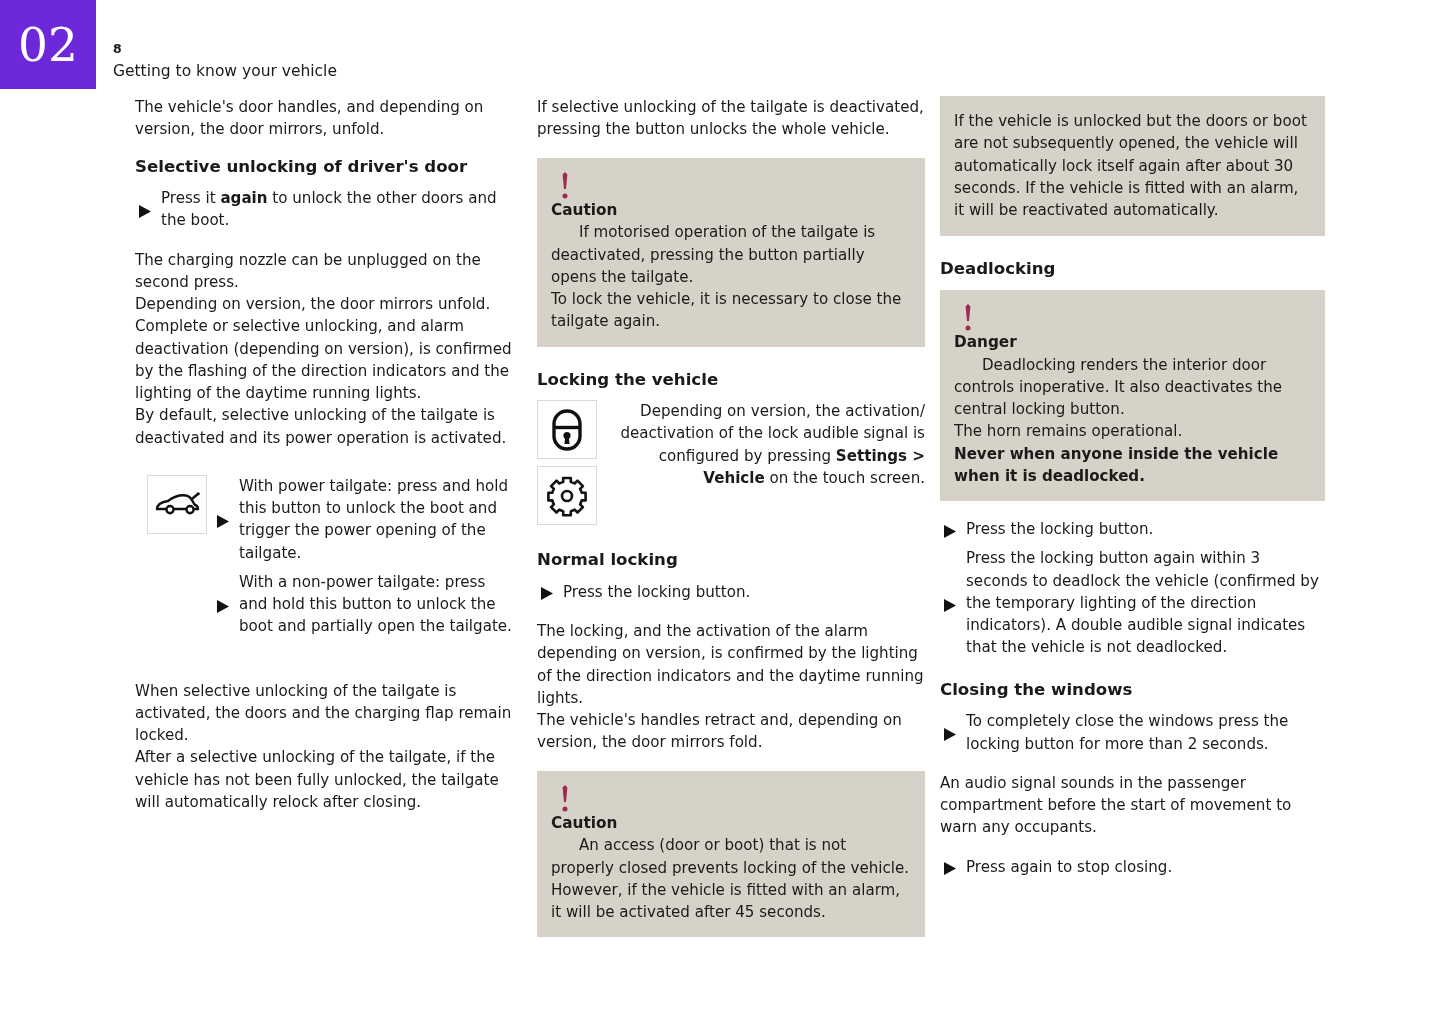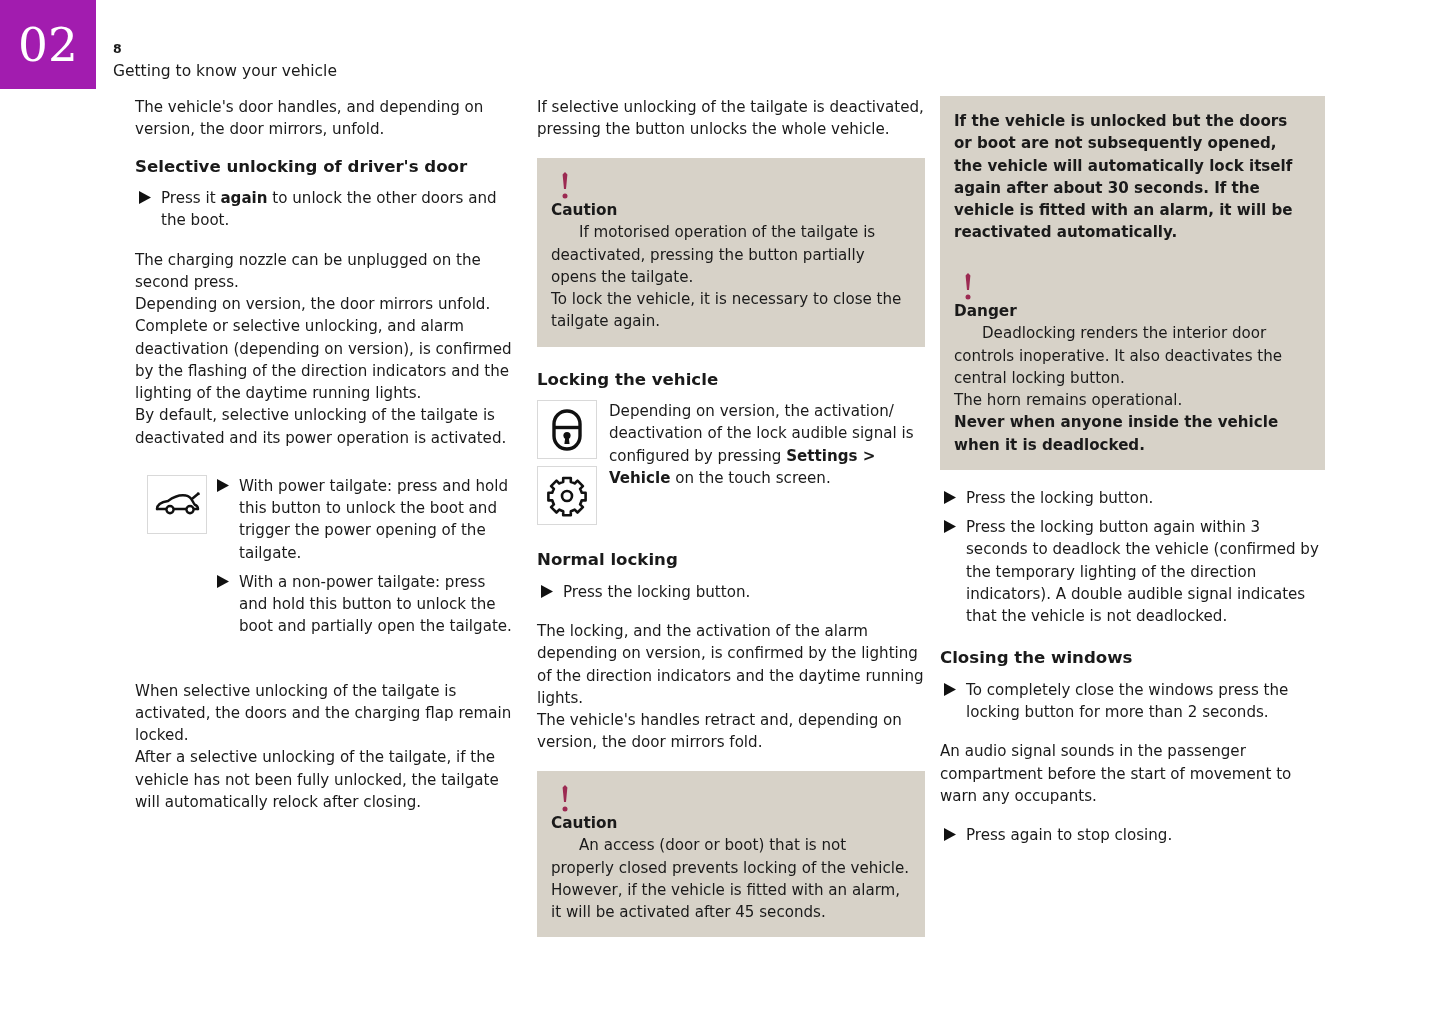--- a/index.html
+++ b/index.html
@@ -15,21 +15,21 @@
     position: relative;
     overflow: hidden;
   }
   
   #chapter-badge {
     position: absolute;
     left: 0;
     top: 0;
     width: 96px;
     height: 89px;
-    background: #a21caf;
+    background: #6d28d9;
     display: flex;
     align-items: center;
     justify-content: center;
   }
   #chapter-badge .num {
     font-family: "DejaVu Serif", "Liberation Serif", serif;
     color: #ffffff;
     font-size: 47px;
     line-height: 1;
     letter-spacing: 0px;
@@ -85,21 +85,21 @@
   h3.heading {
     font-size: 16.6px;
     font-weight: 700;
     margin: 15px 0 10px 0;
     line-height: 1.3;
   }
 
   
   .bullet {
     display: flex;
-    align-items: flex-start;
+    align-items: center;
     margin: 0 0 0 0;
     padding-left: 4px;
   }
   .bullet .tri {
     flex: 0 0 auto;
     width: 22px;
     margin-top: 4px;
     color: #111;
     font-size: 13px;
     line-height: 1;
@@ -113,21 +113,21 @@
   .bullet + .bullet { margin-top: 7px; }
 
   
   .callout {
     background: #d7d2c8;
     padding: 12px 14px 14px 14px;
     box-sizing: border-box;
     font-size: 15.1px;
     line-height: 1.475;
   }
-  .callout.plain { padding: 14px 16px 15px 14px; font-weight: bold; }
+  .callout.plain { padding: 14px 16px 15px 14px; }
   .callout .cheader {
     display: flex;
     align-items: flex-start;
     flex-direction: column;
   }
   .callout .bang {
     flex: 0 0 auto;
     width: 28px;
     display: flex;
     justify-content: center;
@@ -143,20 +143,21 @@
     margin-top: 1px;
   }
   .callout .cbody .first-ind { text-indent: 28px; }
   .callout .cbody p { margin: 0; }
   .callout .cbody p.bold { font-weight: 700; }
 
   
   .figure-row {
     display: flex;
     align-items: flex-start;
+    text-align: right;
   }
   .icon-box {
     flex: 0 0 auto;
     width: 60px;
     height: 59px;
     border: 1px solid #d9d9d9;
     background: #fff;
     display: flex;
     align-items: center;
     justify-content: center;
@@ -333,20 +334,21 @@
     </div>
 
   </div>
 
   <div class="column col-3">
 
     <div class="callout plain">
       <p class="body">If the vehicle is unlocked but the doors or boot are not subsequently opened, the vehicle will automatically lock itself again after about 30 seconds. If the vehicle is fitted with an alarm, it will be reactivated automatically.</p>
     </div>
 
+    <h3 class="heading" style="margin-top:22px">Deadlocking</h3>
 
     <div class="callout">
       <div class="cheader">
         <span class="bang">
           <svg width="10" height="30" viewBox="0 0 10 30">
             <path d="M5 1 L7.4 3.5 L6 18 L4 18 L2.6 3.5 Z" fill="#9c2a52"></path>
             <circle cx="5" cy="25" r="2.5" fill="#9c2a52"></circle>
           </svg>
         </span>
         <span class="ctitle">Danger</span>

